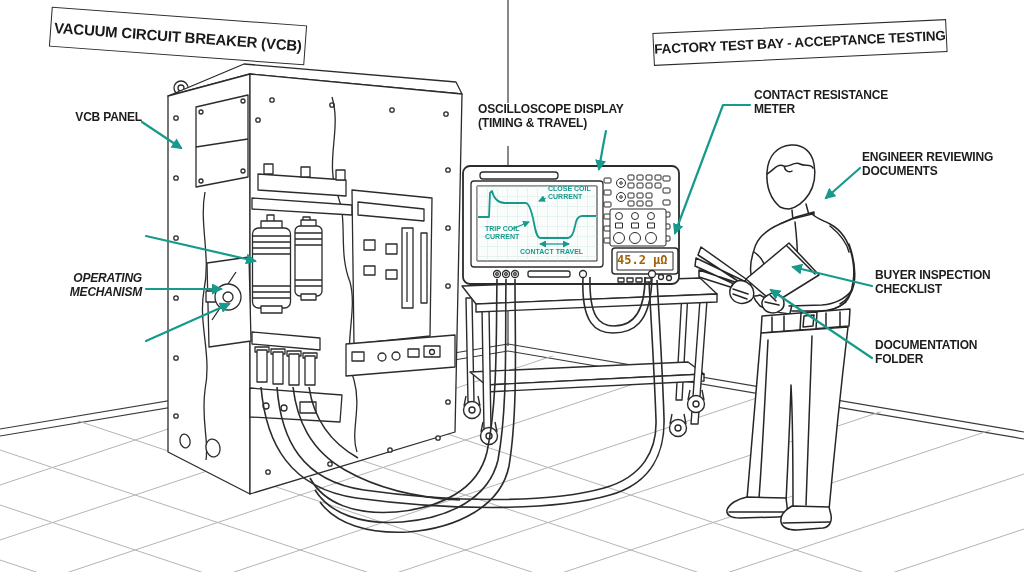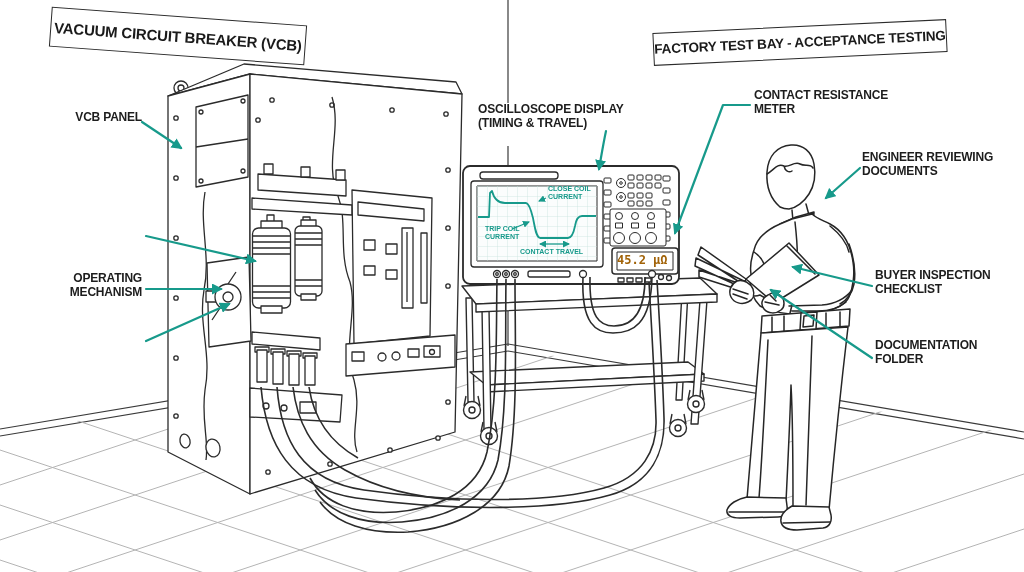--- a/index.html
+++ b/index.html
@@ -337,21 +337,21 @@
     <line x1="860" y1="168" x2="826" y2="198" marker-end="url(#ah)"></line>
     <line x1="872" y1="286" x2="793" y2="267" marker-end="url(#ah)"></line>
     <line x1="872" y1="358" x2="771" y2="290" marker-end="url(#ah)"></line>
   </g>
 </svg>
 
   <div id="title-left" class="title-box">VACUUM CIRCUIT BREAKER (VCB)</div>
   <div id="title-right" class="title-box">FACTORY TEST BAY - ACCEPTANCE TESTING</div>
 
   <div class="callout right" style="left:16px;top:110px;width:126px;">VCB PANEL</div>
-  <div class="callout right" style="left:16px;top:271px;width:126px;">OPERATING
+  <div class="callout right" style="left:16px;top:271px;width:126px;font-style:italic;">OPERATING
 MECHANISM</div>
   <div class="callout" style="left:478px;top:102px;width:182px;">OSCILLOSCOPE DISPLAY
 (TIMING &amp; TRAVEL)</div>
   <div class="callout" style="left:754px;top:88px;width:172px;">CONTACT RESISTANCE
 METER</div>
   <div class="callout" style="left:862px;top:150px;width:172px;">ENGINEER REVIEWING
 DOCUMENTS</div>
   <div class="callout" style="left:875px;top:268px;width:155px;">BUYER INSPECTION
 CHECKLIST</div>
   <div class="callout" style="left:875px;top:338px;width:155px;">DOCUMENTATION

